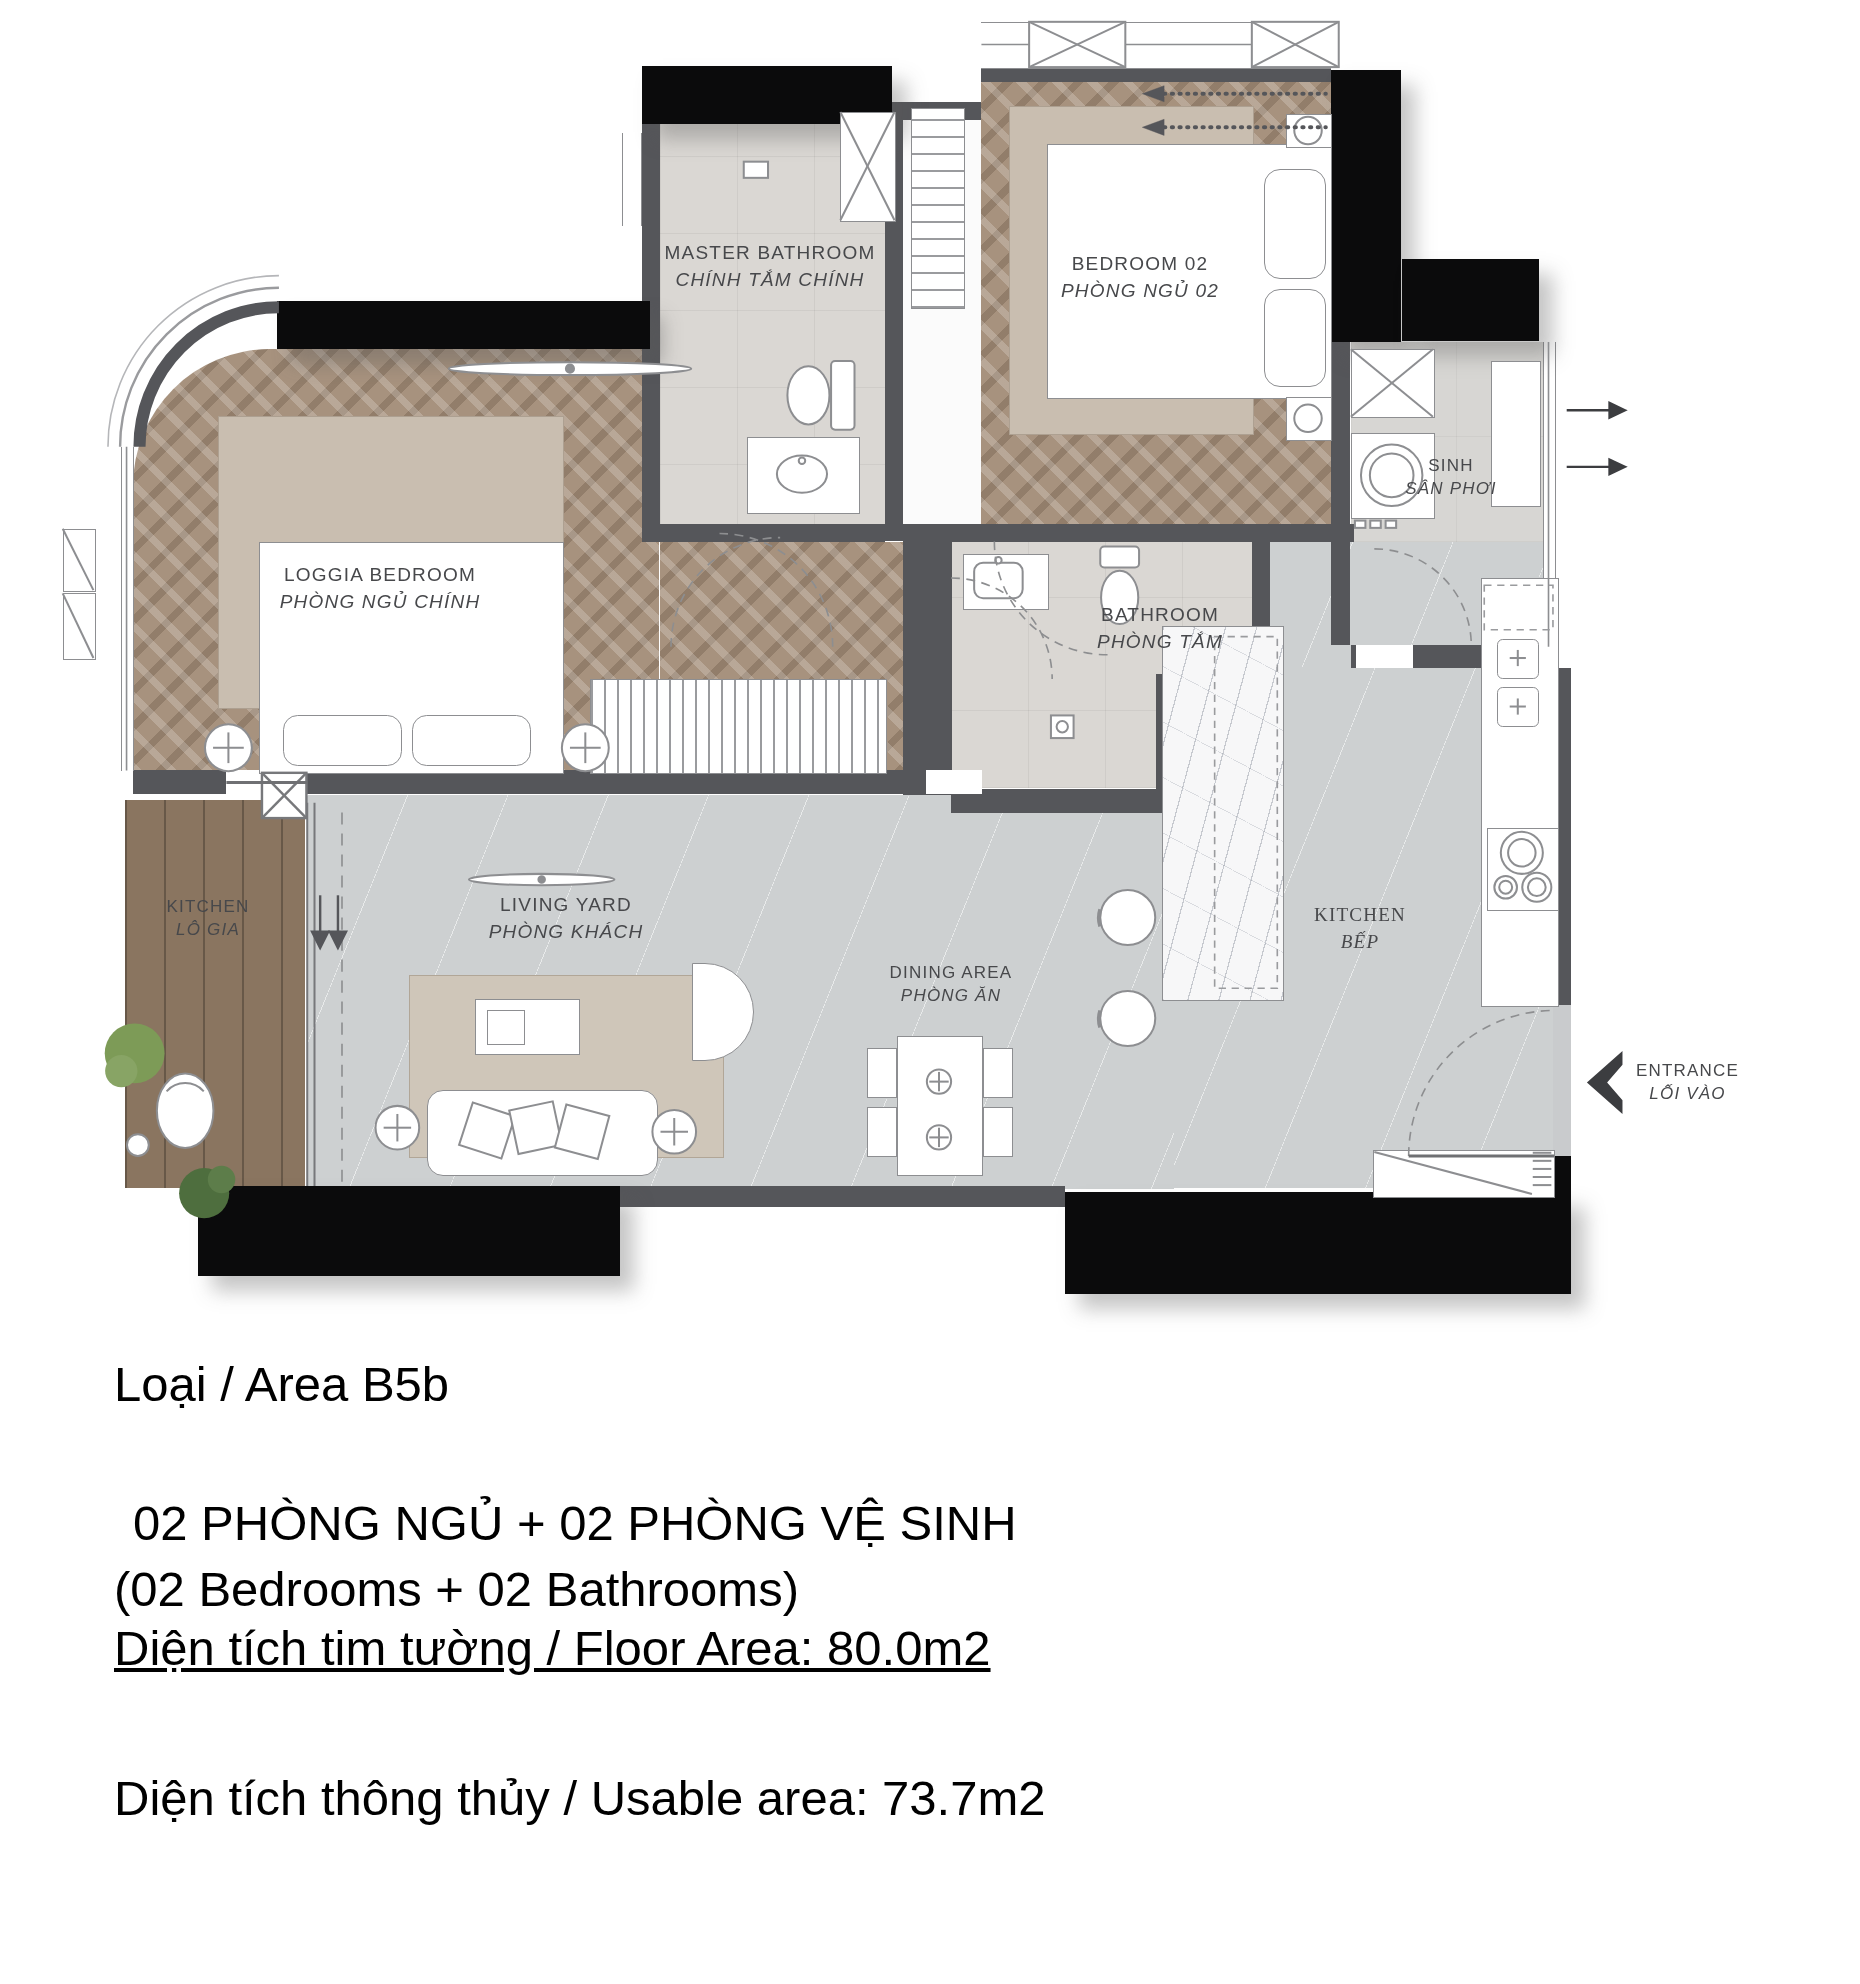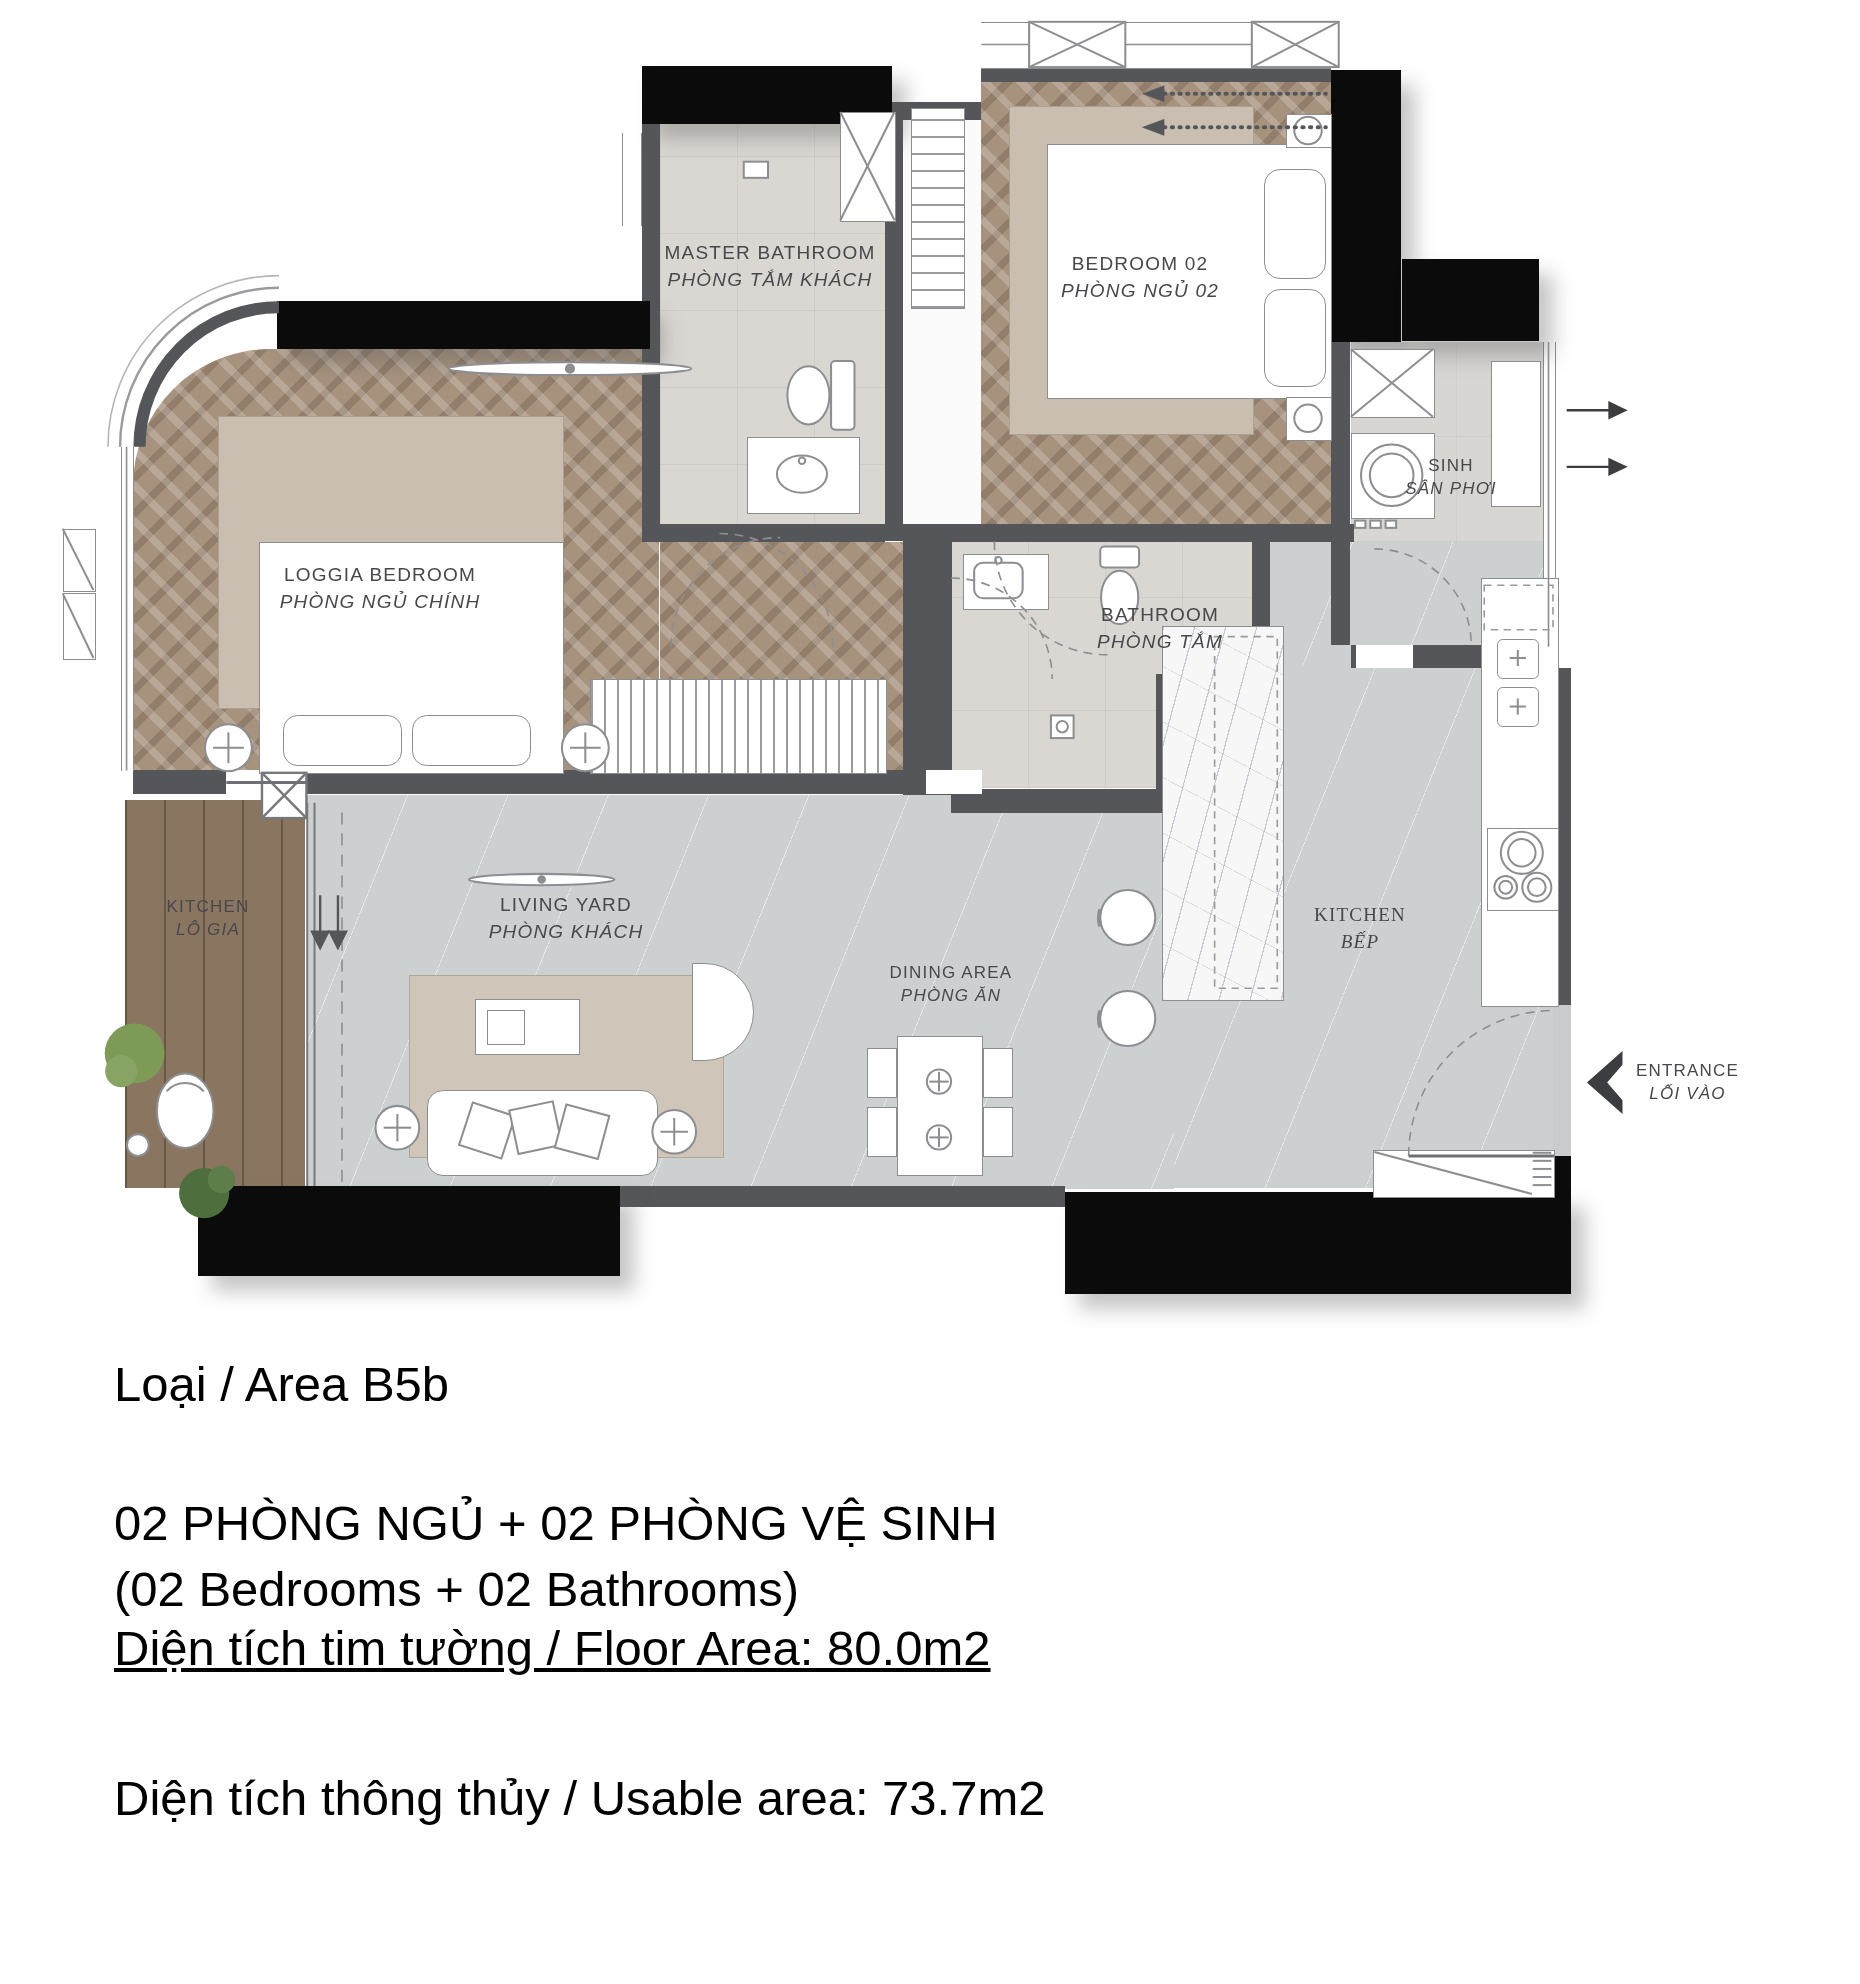--- a/index.html
+++ b/index.html
@@ -320,21 +320,21 @@
     <g stroke="none">
       <circle cx="333" cy="2606" r="74" fill="#7d9b57"></circle>
       <circle cx="300" cy="2650" r="40" fill="#88a465"></circle>
       <circle cx="505" cy="2952" r="62" fill="#4e6e3e"></circle>
       <circle cx="548" cy="2918" r="34" fill="#5d7d4a"></circle>
     </g>
   </svg>
 
   <div class="rlabel" style="left:770px;top:266px;">
     <span class="en">MASTER BATHROOM</span>
-    <span class="vi">PHÒNG TẮM KHÁCH</span>
+    <span class="vi">CHÍNH TẮM CHÍNH</span>
   </div>
   <div class="rlabel" style="left:1140px;top:277px;">
     <span class="en">BEDROOM 02</span>
     <span class="vi">PHÒNG NGỦ 02</span>
   </div>
   <div class="rlabel small" style="left:1451px;top:477px;">
     <span class="en">SINH</span>
     <span class="vi">SÂN PHƠI</span>
   </div>
   <div class="rlabel" style="left:380px;top:588px;">
@@ -360,19 +360,19 @@
   <div class="rlabel small" style="left:951px;top:984px;">
     <span class="en">DINING AREA</span>
     <span class="vi">PHÒNG ĂN</span>
   </div>
   <div class="entlabel" style="left:1636px;top:1082px;">
     <span class="en">ENTRANCE</span>
     <span class="vi">LỐI VÀO</span>
   </div>
 
   <div class="tline" style="top:1356px;">Loại / Area B5b</div>
-  <div class="tline" style="top:1495px;">02 PHÒNG NGỦ + 02 PHÒNG VỆ SINH</div>
+  <div class="tline" style="top:1495px;margin-left:19px;">02 PHÒNG NGỦ + 02 PHÒNG VỆ SINH</div>
   <div class="tline" style="top:1561px;">(02 Bedrooms + 02 Bathrooms)</div>
   <div class="tline" style="top:1620px;text-decoration:underline;">Diện tích tim tường / Floor Area: 80.0m2</div>
   <div class="tline" style="top:1770px;">Diện tích thông thủy / Usable area: 73.7m2</div>
 
 </div>
 
 
 </body></html>

